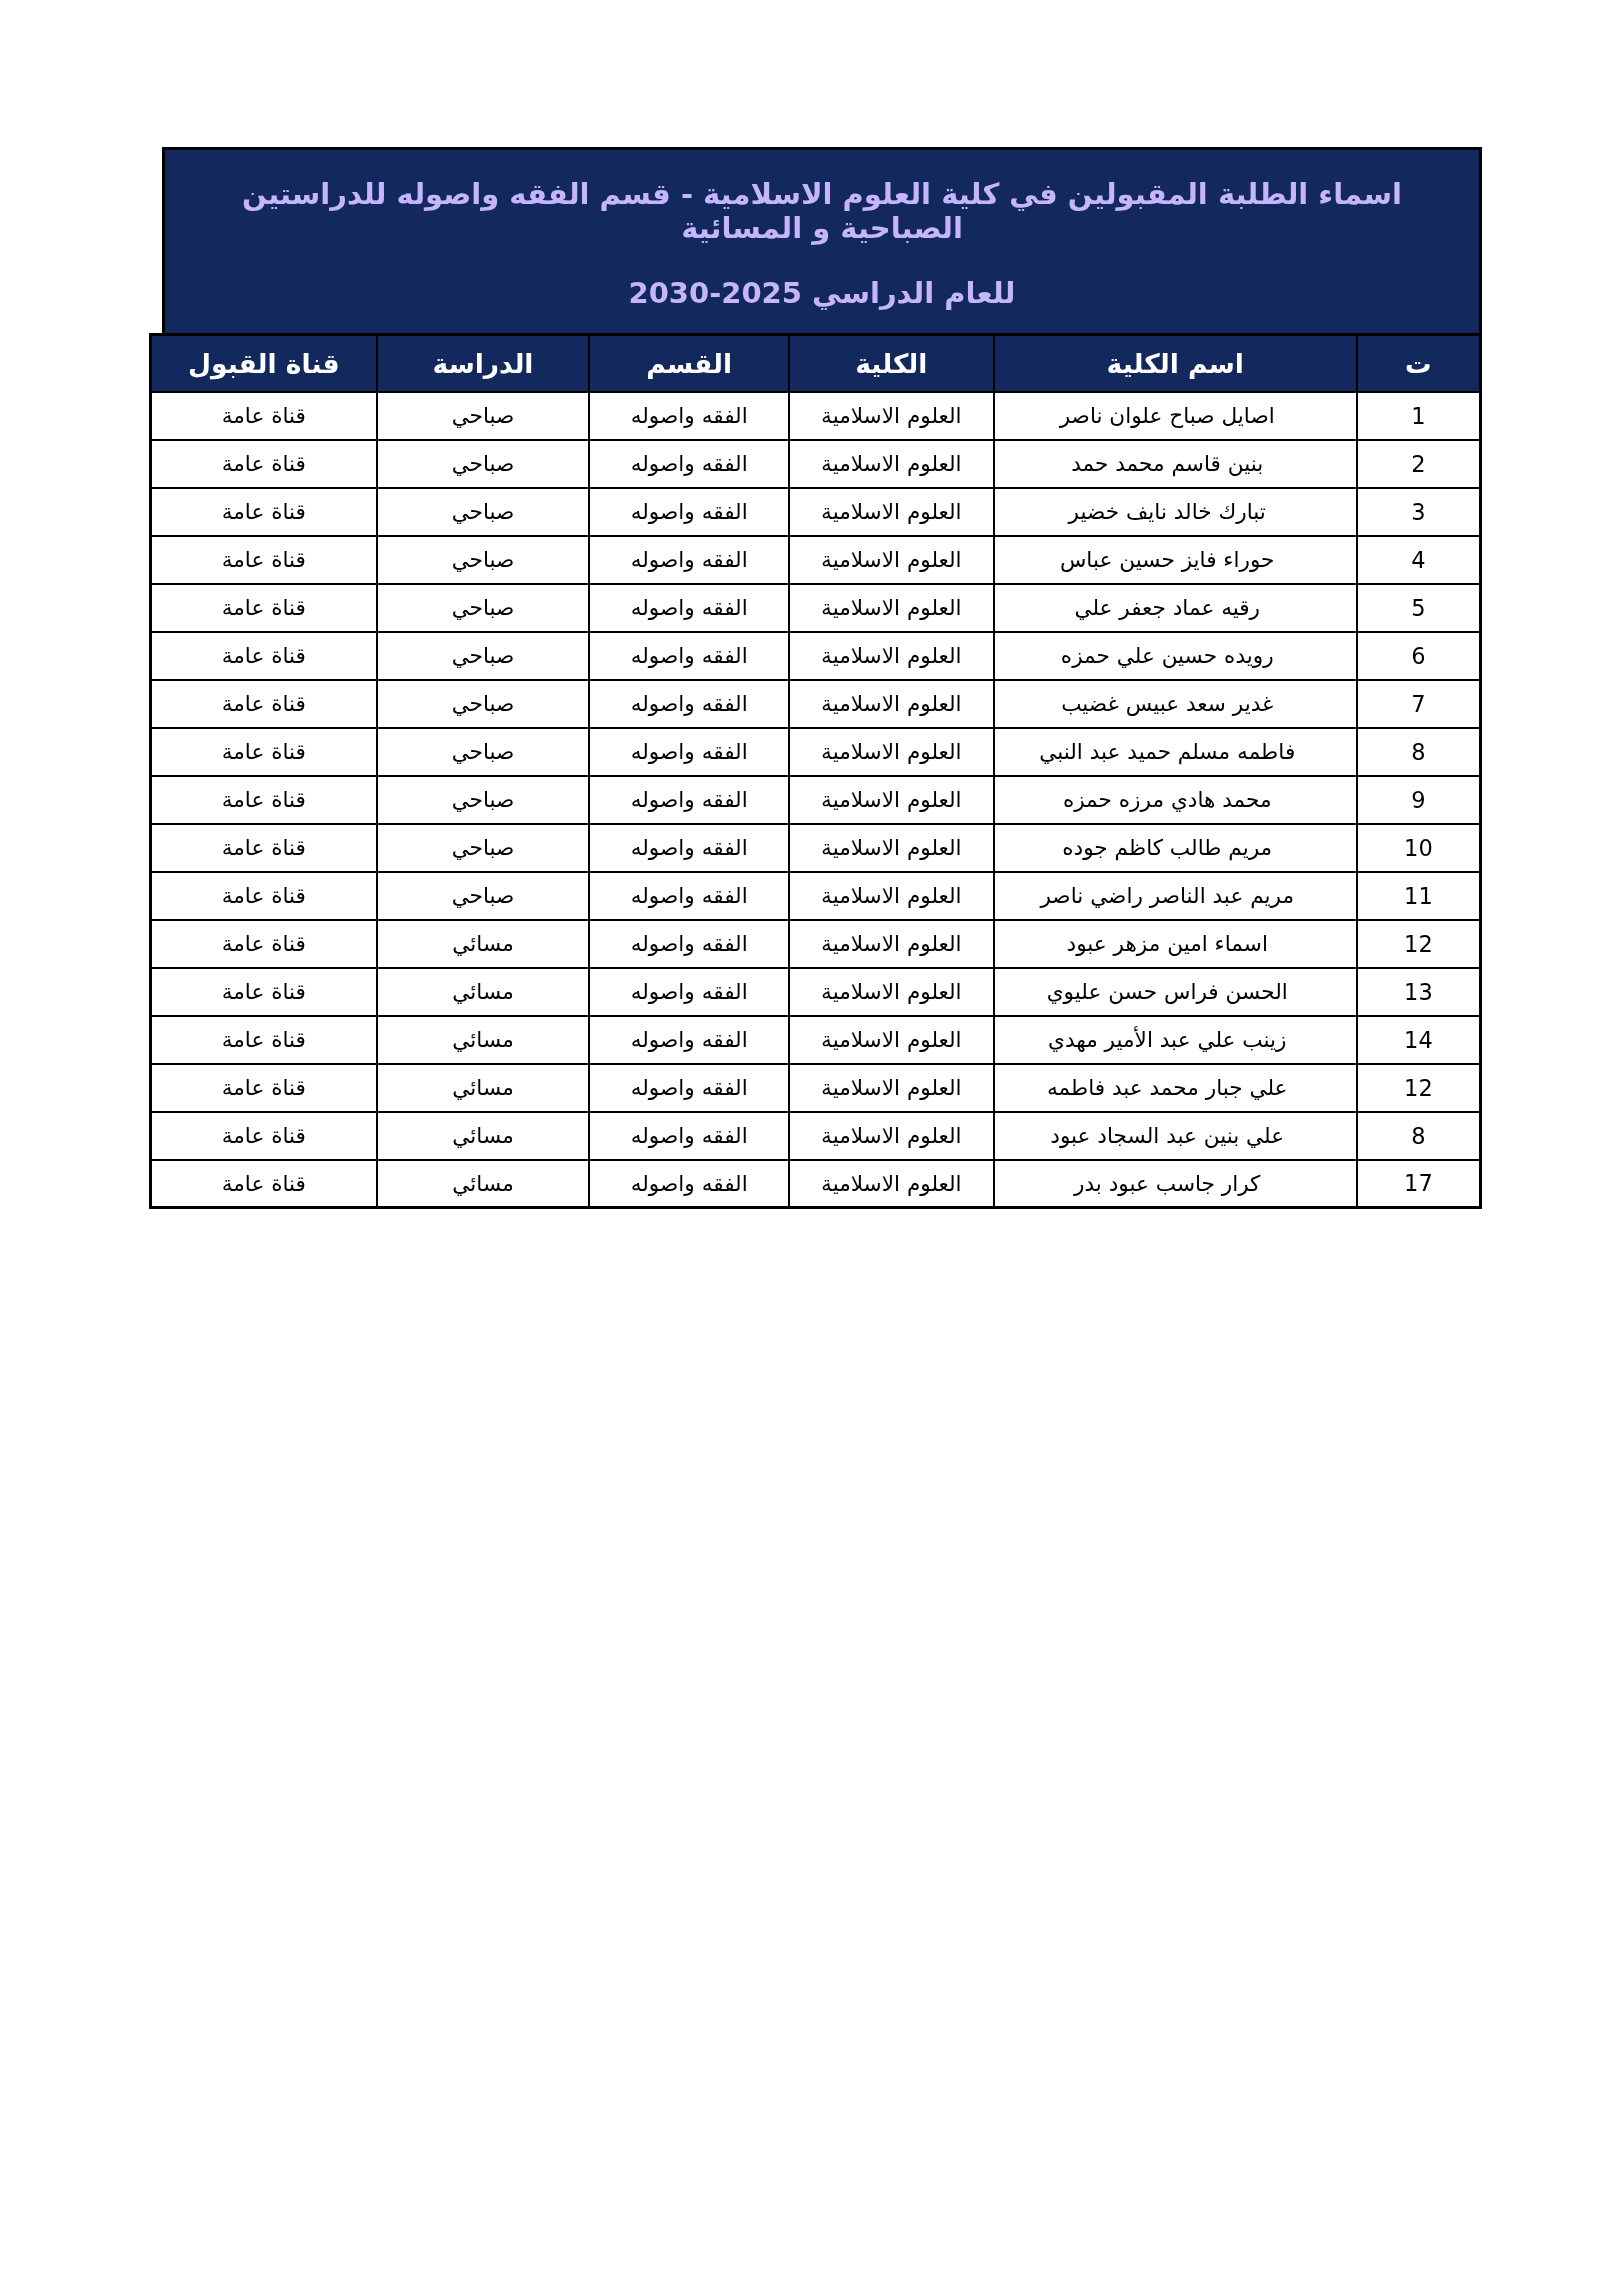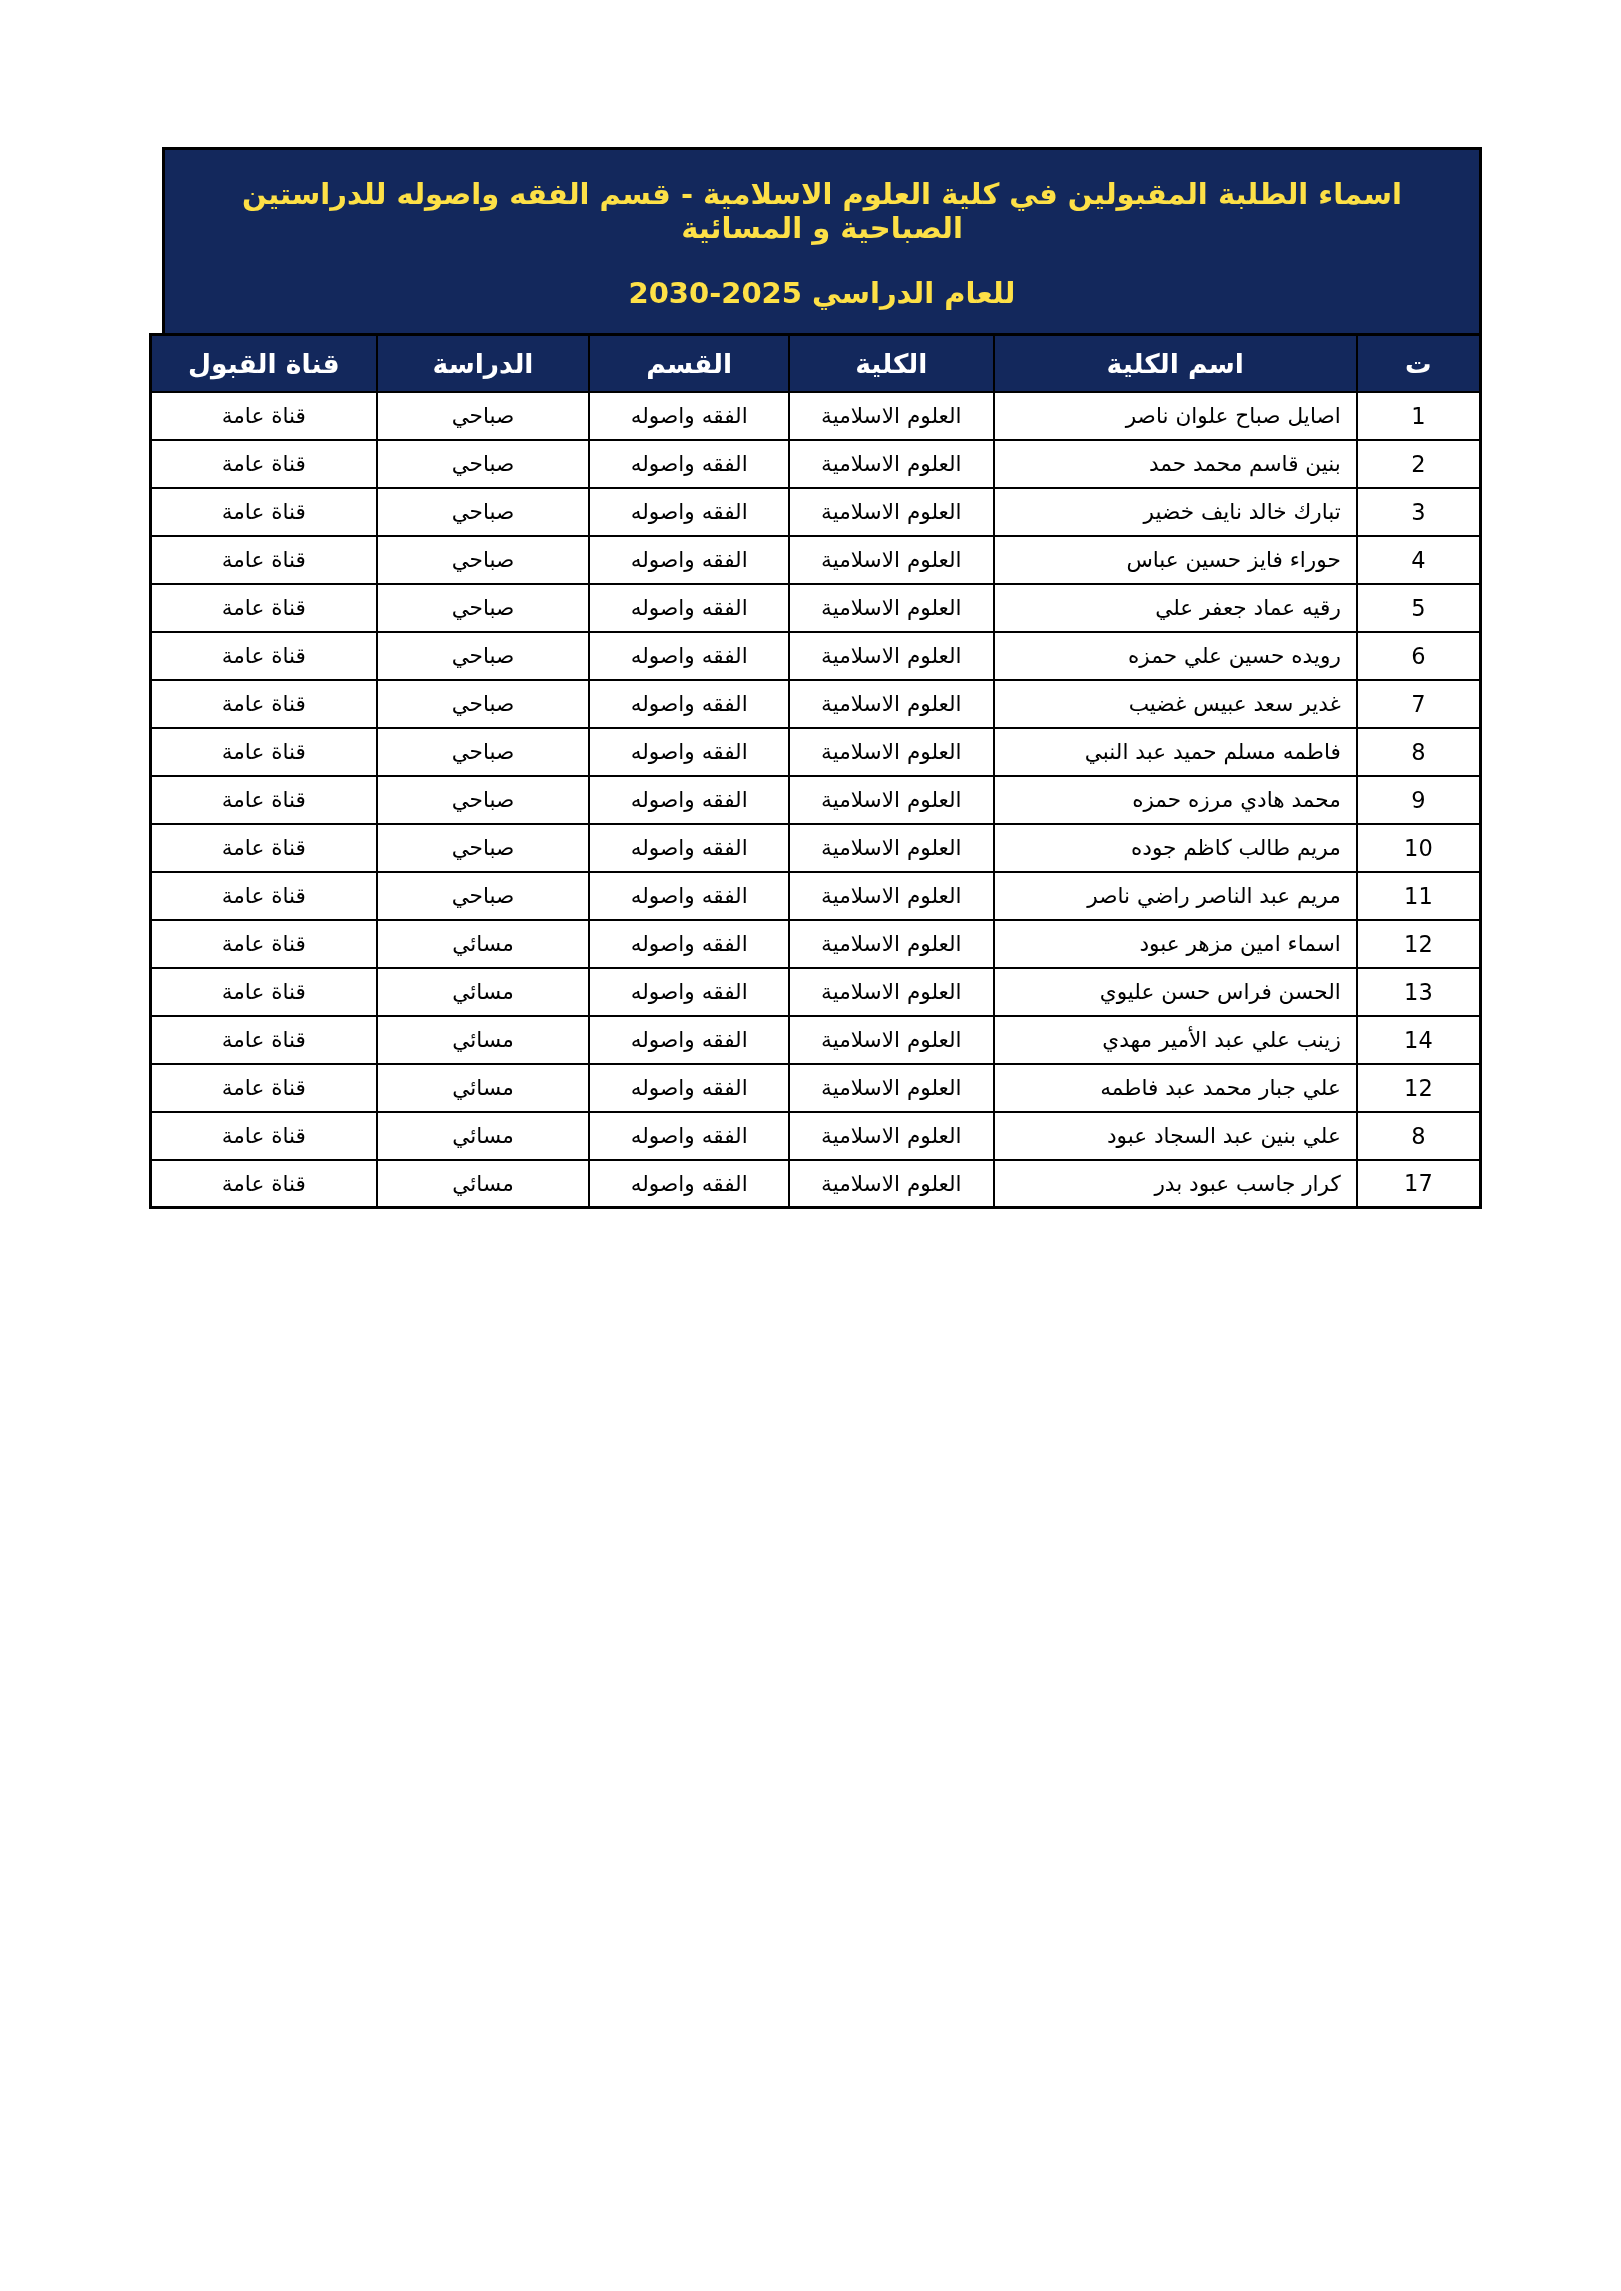--- a/index.html
+++ b/index.html
@@ -16,21 +16,21 @@
   .doc {
     width: 1333px;
     margin: 147px 0 0 149px;
   }
   .doc * { box-sizing: border-box; }
 
   .banner {
     background: var(--navy, #13285c);
     border: 3.9px solid #000;
     border-bottom: none;
-    color: #fde047;
+    color: #c4b5fd;
     min-height: 186px;
     direction: rtl;
     text-align: center;
     font-weight: bold;
     display: flex;
     flex-direction: column;
     justify-content: center;
     gap: 31px;
     padding: 17.6px 25.5px 13.7px 25.5px;
     margin-left: 13px;
@@ -59,21 +59,21 @@
     border: 2.9px solid #000;
     height: 48px;
     font-size: 21.6px;
     color: #000;
     text-align: center;
     padding: 0 4.9px;
     background: #ffffff;
     white-space: nowrap;
     overflow: hidden;
   }
-  table.students td.c-name { text-align: right; padding-right: 15px; }
+  table.students td.c-name { padding-right: 21px; }
   table.students td.c-no { font-size: 22.5px; }
 
   col.w-no      { width: 9.3%; }
   col.w-name    { width: 27.3%; }
   col.w-college { width: 15.4%; }
   col.w-dept    { width: 15.0%; }
   col.w-study   { width: 16.0%; }
   col.w-channel { width: 17.0%; }
 </style>
 </head>

